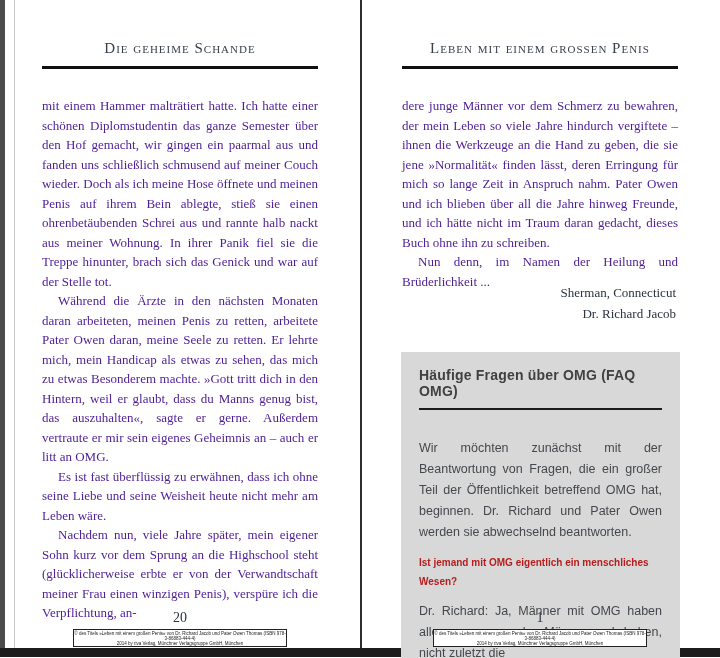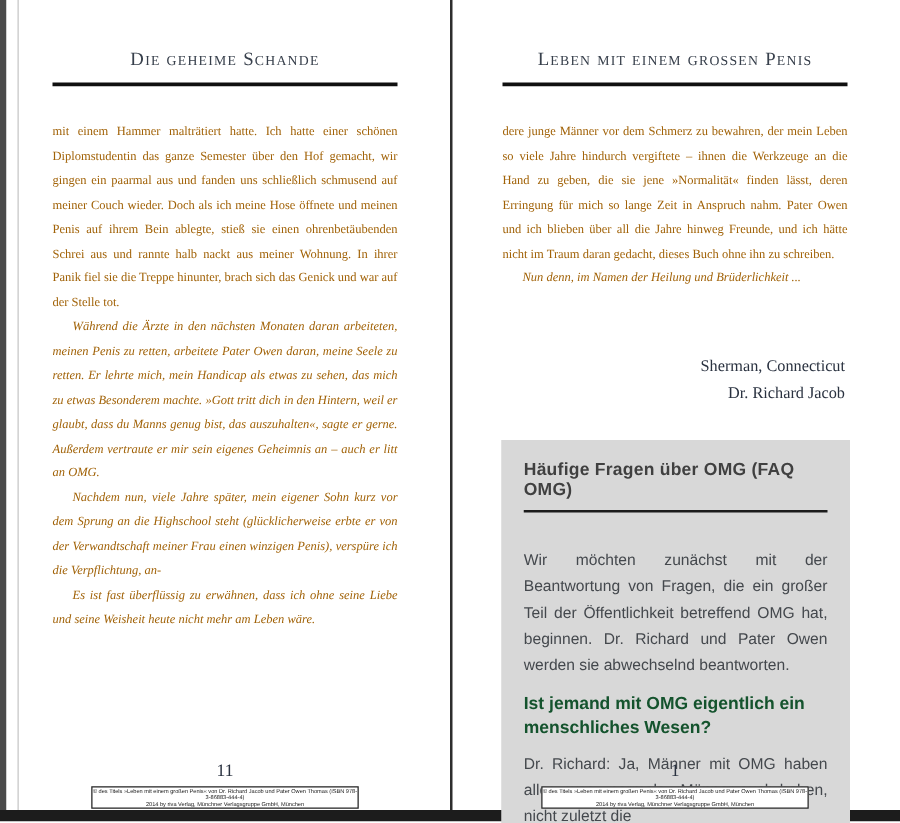--- a/index.html
+++ b/index.html
@@ -14,34 +14,34 @@
 
   .page { position:absolute; top:0; width:276px; height:648px; }
   .page.left  { left:42px; }
   .page.right { left:402px; }
 
   .running-head { position:absolute; top:40px; left:0; width:100%; text-align:center;
                   font-variant:small-caps; font-size:15px; letter-spacing:1px;
                   color:#38404c; white-space:nowrap; }
   .head-rule { position:absolute; top:66px; left:0; width:100%; height:3px; background:#101010; }
 
-  .body-text { position:absolute; top:96px; left:0; width:100%; color:#a16207;
-               font-size:10px; line-height:19.5px; text-align:justify; }
+  .body-text { position:absolute; top:96px; left:0; width:100%; color:#4c1d95;
+               font-size:13px; line-height:19.5px; text-align:justify; }
   .body-text p { text-align:justify; }
-  .body-text p.indent { text-indent:16px;font-style:italic; }
+  .body-text p.indent { text-indent:16px; }
 
   .signature { position:absolute; top:282px; right:2px; width:100%; text-align:right;
                font-size:13px; line-height:21px; color:#2a3240; }
 
   .faq-box { position:absolute; top:352px; left:-1px; width:279px; background:#d8d8d8;
              padding:15px 18px 16px 18px; font-family:"Liberation Sans", sans-serif; }
   .faq-title { font-size:14px; font-weight:bold; color:#404040; letter-spacing:0.2px; }
   .faq-rule  { margin-top:9px; height:2px; background:#1b1b1b; }
   .faq-intro { margin-top:28px; font-size:12.5px; line-height:21px; text-align:justify; color:#44484d; }
-  .faq-question { margin-top:10px; font-size:14px; line-height:19px; font-weight:bold; color:#14532d; }
+  .faq-question { margin-top:10px; font-size:10px; line-height:19px; font-weight:bold; color:#b91c1c; }
   .faq-answer { margin-top:10px; font-size:12.5px; line-height:21px; text-align:justify; color:#44484d; }
 
   .page-number { position:absolute; top:610px; left:0; width:100%; text-align:center;
                  font-size:14px; color:#2a3240; }
   .copyright-box { position:absolute; top:629px; left:50%; margin-left:-107px; width:214px; height:18px;
                    border:1px solid #222; overflow:hidden; background:#fff; }
   .copyright-inner { width:430px; margin-left:-109px; transform:scale(0.5); transform-origin:center top;
                      font-family:"Liberation Sans", sans-serif; font-size:9px; line-height:10px;
                      text-align:center; color:#222; padding-top:1px; }
 </style>
@@ -55,25 +55,25 @@
   <div class="spine"></div>
   <div class="bottom-bar"></div>
 
   <div class="page left">
     <div class="running-head">Die geheime Schande</div>
     <div class="head-rule"></div>
 
     <div class="body-text">
       <p>mit einem Hammer malträtiert hatte. Ich hatte einer schönen Diplomstudentin das ganze Semester über den Hof gemacht, wir gingen ein paarmal aus und fanden uns schließlich schmusend auf meiner Couch wieder. Doch als ich meine Hose öffnete und meinen Penis auf ihrem Bein ablegte, stieß sie einen ohrenbetäubenden Schrei aus und rannte halb nackt aus meiner Wohnung. In ihrer Panik fiel sie die Treppe hinunter, brach sich das Genick und war auf der Stelle tot.</p>
       <p class="indent">Während die Ärzte in den nächsten Monaten daran arbeiteten, meinen Penis zu retten, arbeitete Pater Owen daran, meine Seele zu retten. Er lehrte mich, mein Handicap als etwas zu sehen, das mich zu etwas Besonderem machte. »Gott tritt dich in den Hintern, weil er glaubt, dass du Manns genug bist, das auszuhalten«, sagte er gerne. Außerdem vertraute er mir sein eigenes Geheimnis an – auch er litt an OMG.</p>
+      <p class="indent">Es ist fast überflüssig zu erwähnen, dass ich ohne seine Liebe und seine Weisheit heute nicht mehr am Leben wäre.</p>
       <p class="indent">Nachdem nun, viele Jahre später, mein eigener Sohn kurz vor dem Sprung an die Highschool steht (glücklicherweise erbte er von der Verwandtschaft meiner Frau einen winzigen Penis), verspüre ich die Verpflichtung, an-</p>
-      <p class="indent">Es ist fast überflüssig zu erwähnen, dass ich ohne seine Liebe und seine Weisheit heute nicht mehr am Leben wäre.</p>
     </div>
 
-    <div class="page-number">11</div>
+    <div class="page-number">20</div>
 
     <div class="copyright-box">
       <div class="copyright-inner">
         <div>© des Titels »Leben mit einem großen Penis« von Dr. Richard Jacob und Pater Owen Thomas (ISBN 978-3-86883-444-4)</div>
         <div>2014 by riva Verlag, Münchner Verlagsgruppe GmbH, München</div>
         <div>Nähere Informationen unter: http://www.rivaverlag.de</div>
       </div>
     </div>
   </div>
 

